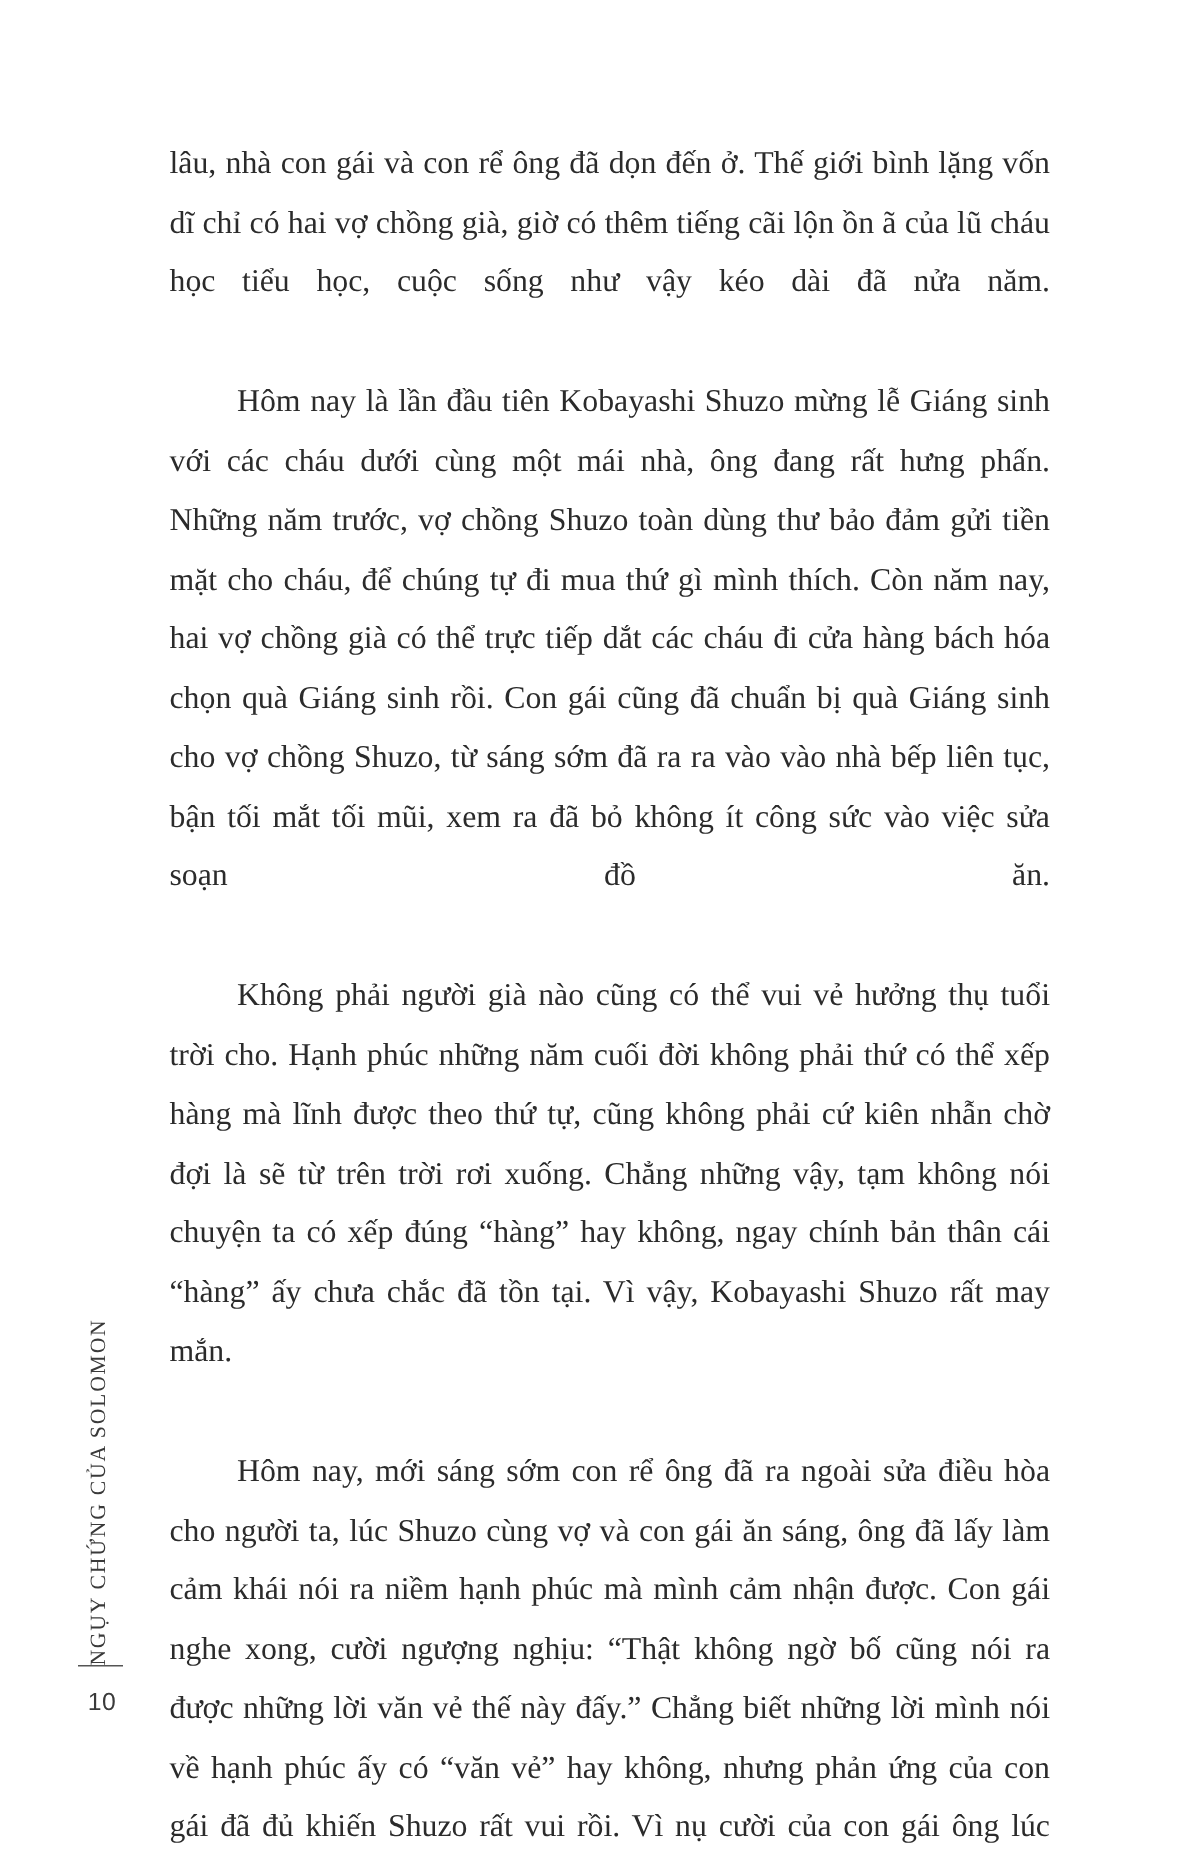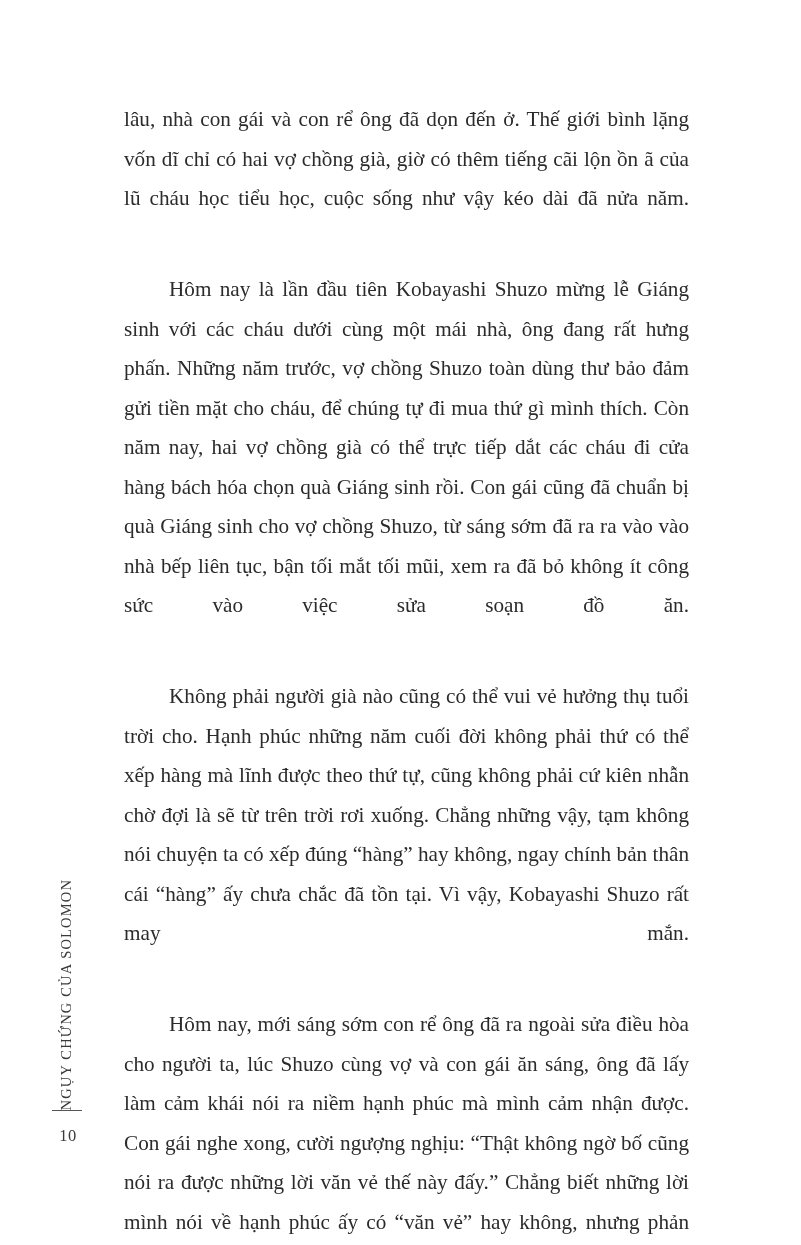--- a/index.html
+++ b/index.html
@@ -49,36 +49,36 @@
     height: 1.4px;
     background: #555555;
   }
 
   .folio {
     position: absolute;
     left: 40px;
     top: 1126px;
     width: 56px;
     text-align: center;
-    font-family: Liberation Serif, serif;
+    font-family: Liberation Sans, sans-serif;
     font-size: 16.5px;
     color: #3a3a3a;
     letter-spacing: 0.4px;
   }
 
   
   .textblock {
     position: absolute;
     left: 112px;
     top: 88px;
     width: 589px;
   }
 
   .para {
-    margin: 12px;
+    margin: 1px;
     font-size: 21.2px;
     line-height: 39.5px;
     text-align: justify;
     text-justify: inter-word;
     text-indent: 45px;
     hyphens: none;
     word-spacing: 0px;
   }
 
   .para.no-indent {

